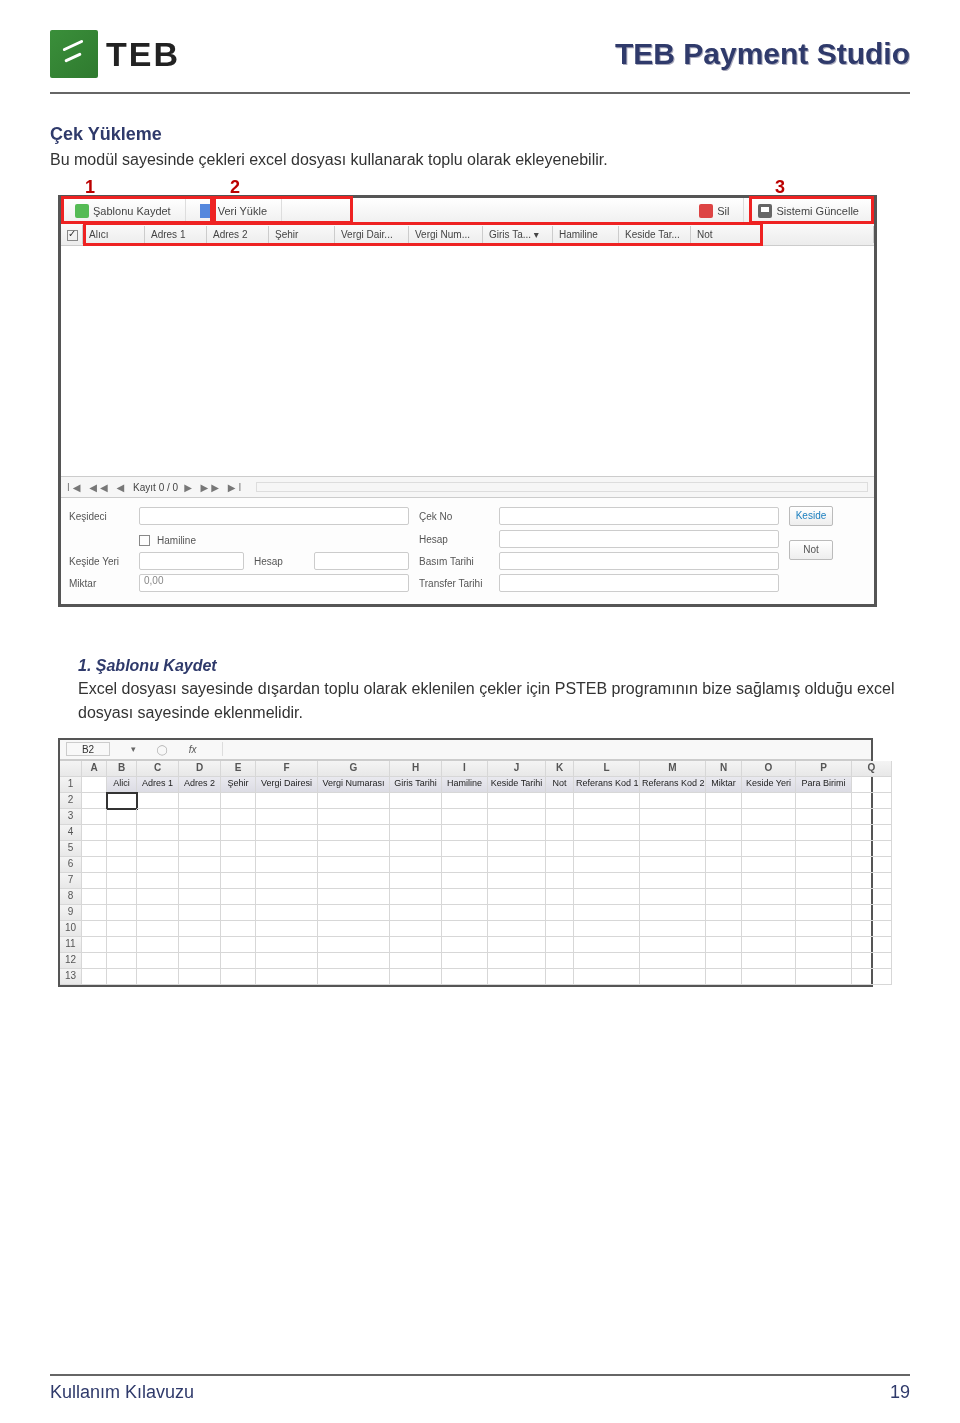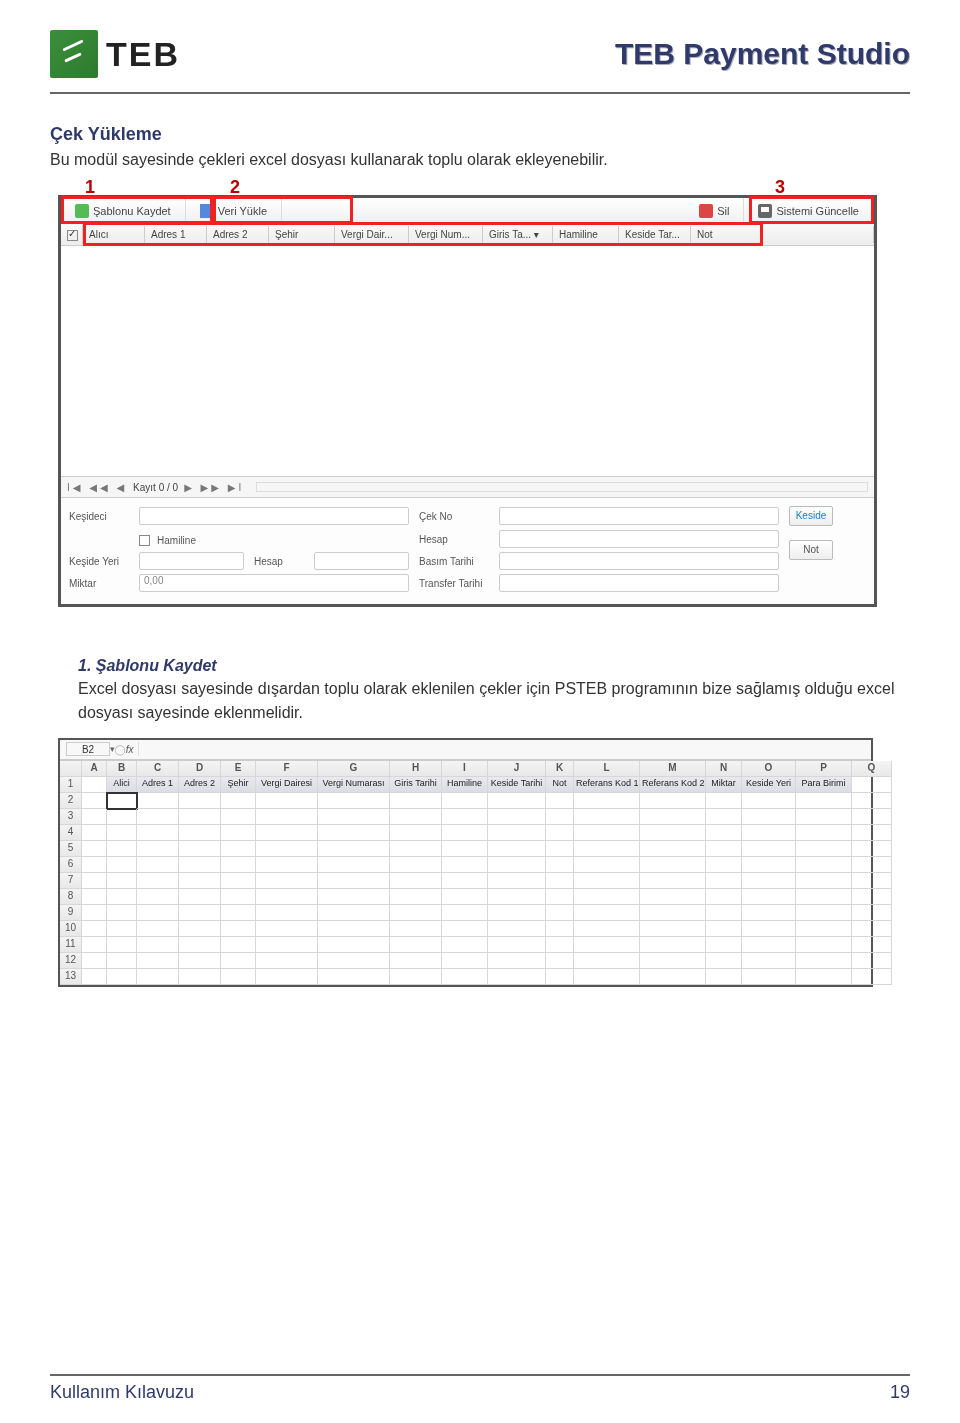--- a/index.html
+++ b/index.html
@@ -159,21 +159,21 @@
     color:#2f3a6b; font-style:italic; font-weight:bold; font-size:16px;
     margin-bottom:2px;
   }
   .sub-text { font-size:16px; line-height:1.45; }
   
   .excel {
     width:815px; border:2px solid #555; margin:14px 0 0 8px;
     font-size:10px; background:#fff;
   }
   .xl-fx {
-    display:flex; align-items:center; gap:0;
+    display:flex; align-items:center; gap:21px;
     height:20px; border-bottom:1px solid #ccc; padding:0 6px;
     background:#f8f8f8;
   }
   .xl-name { width:44px; border:1px solid #ccc; height:14px; line-height:14px; text-align:center; font-size:10px;}
   .xl-dd { color:#666; font-size:9px;}
   .xl-fxlbl{ font-style:italic; color:#555;}
   .xl-grid { display:grid;
     grid-template-columns: 22px 25px 30px 42px 42px 35px 62px 72px 52px 46px 58px 28px 66px 66px 36px 54px 56px 40px;
     border-top:1px solid #ccc;
   }

